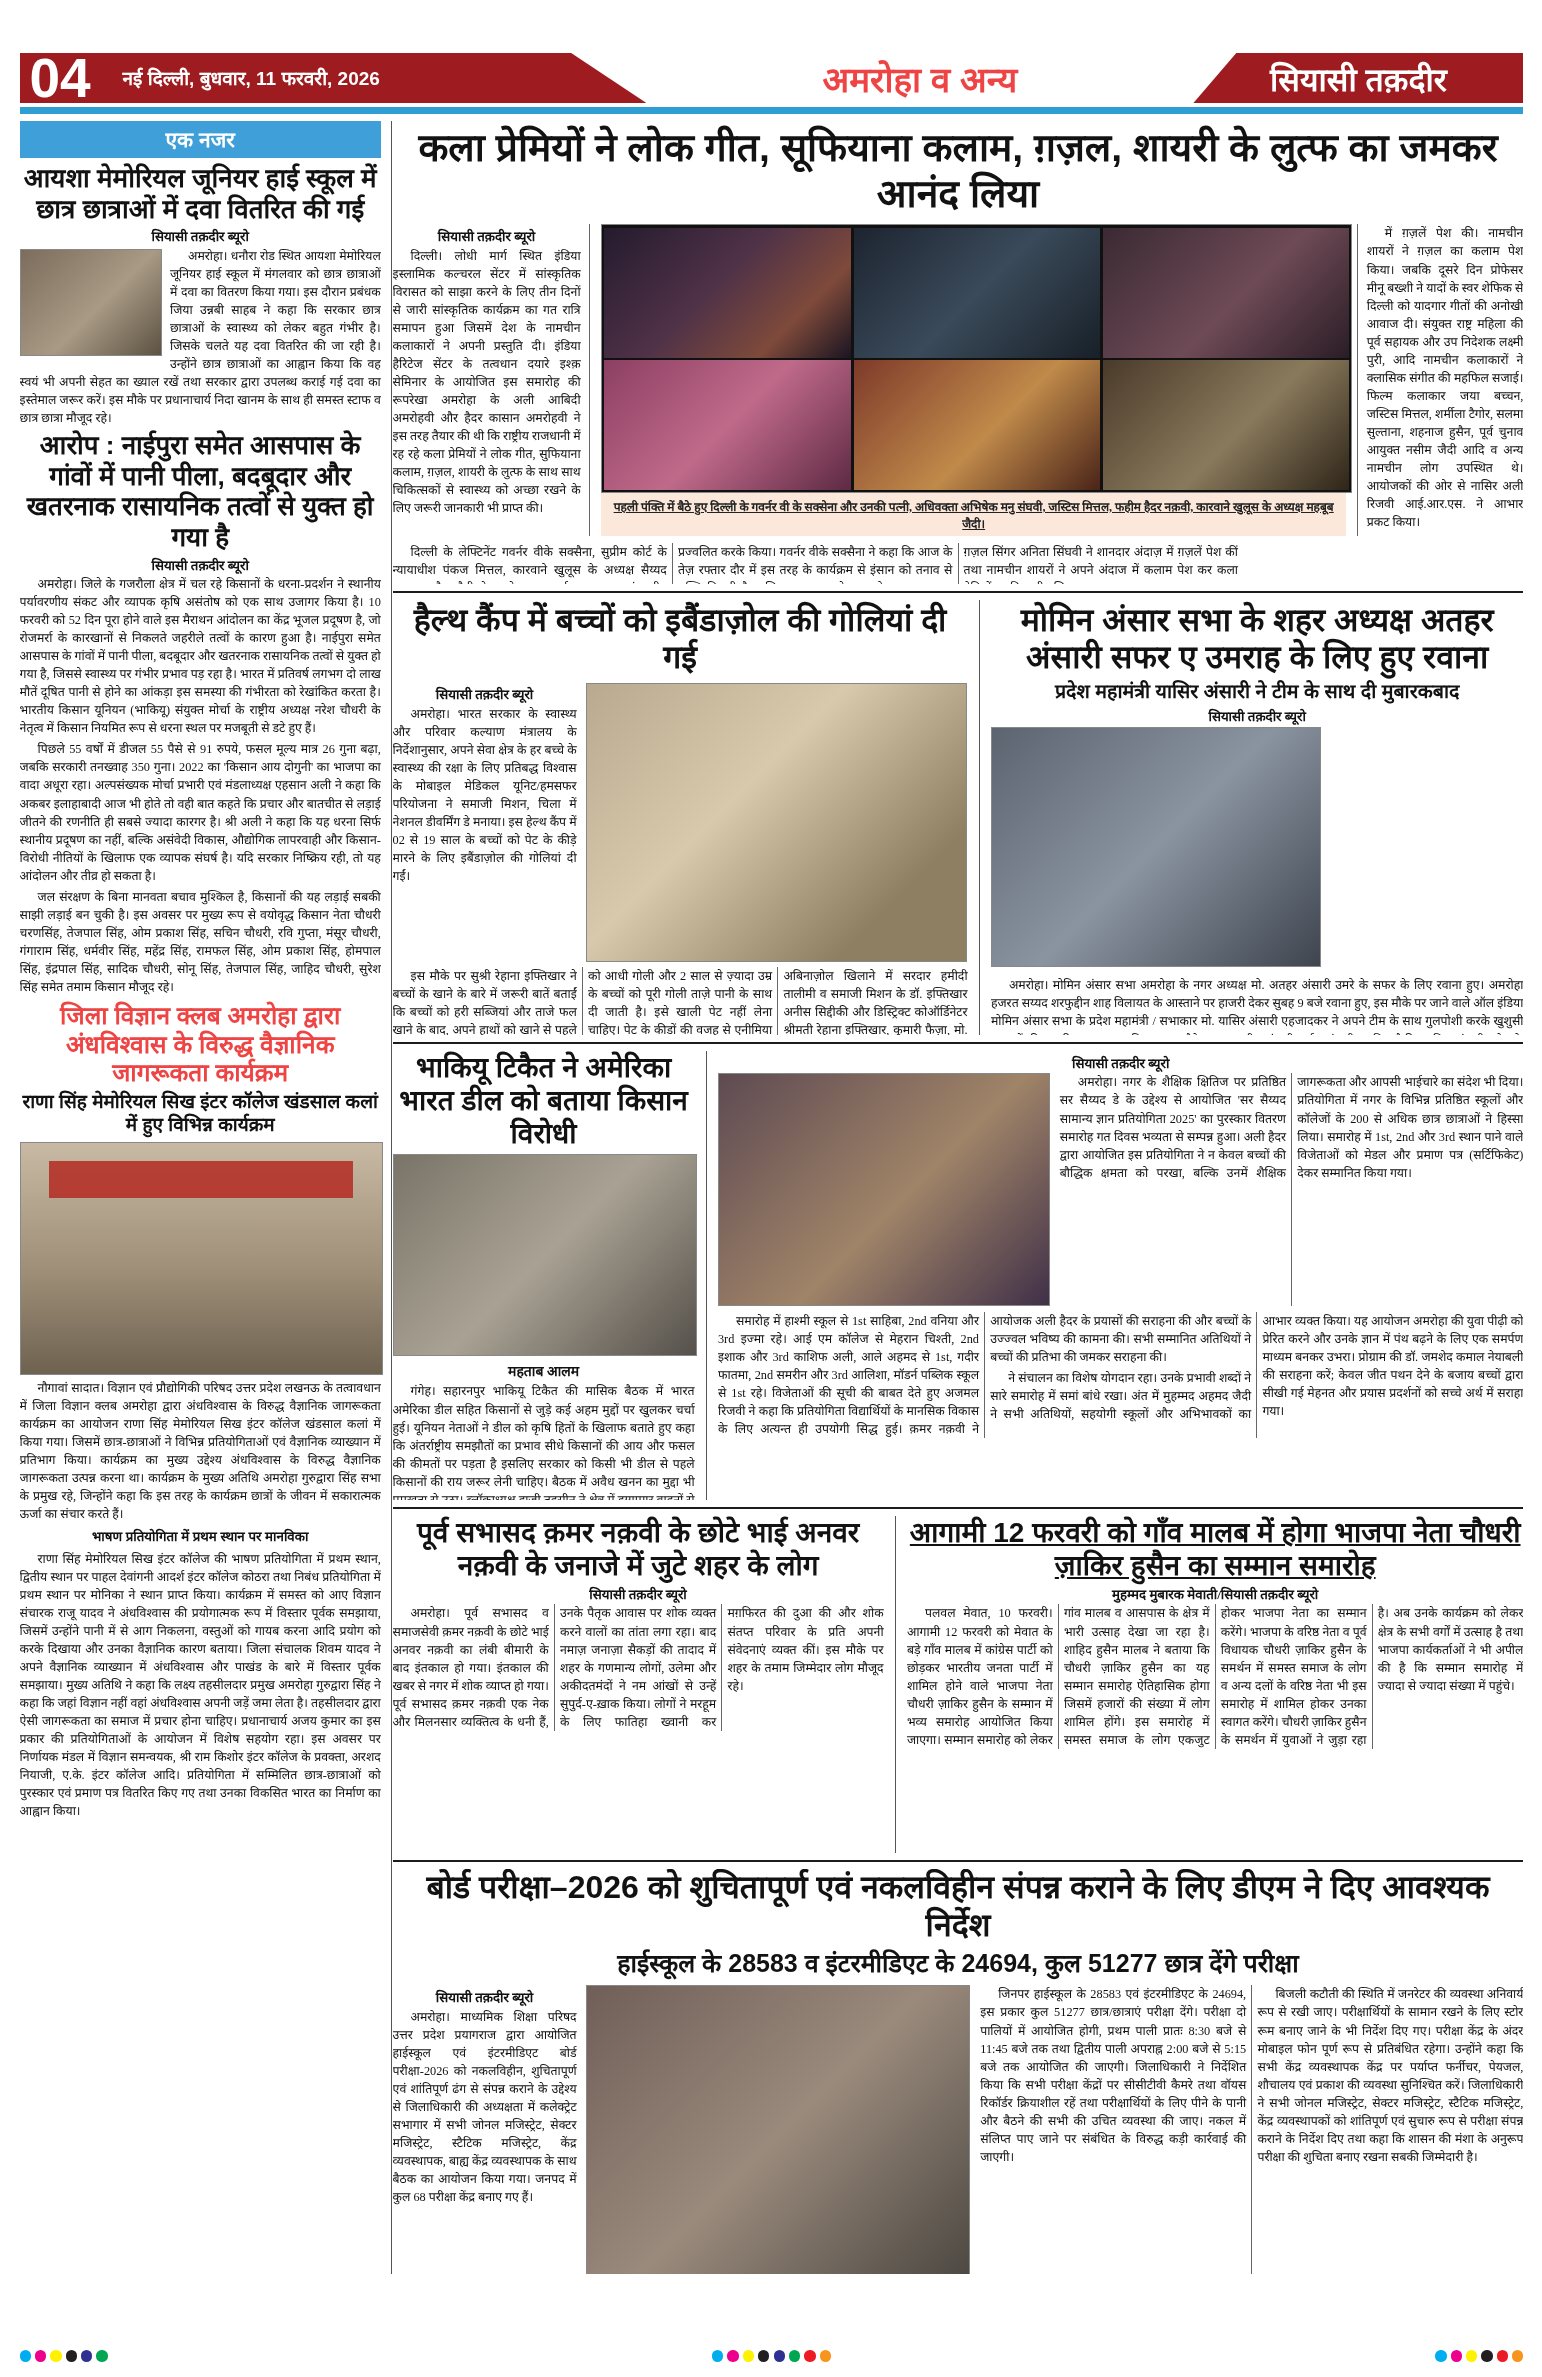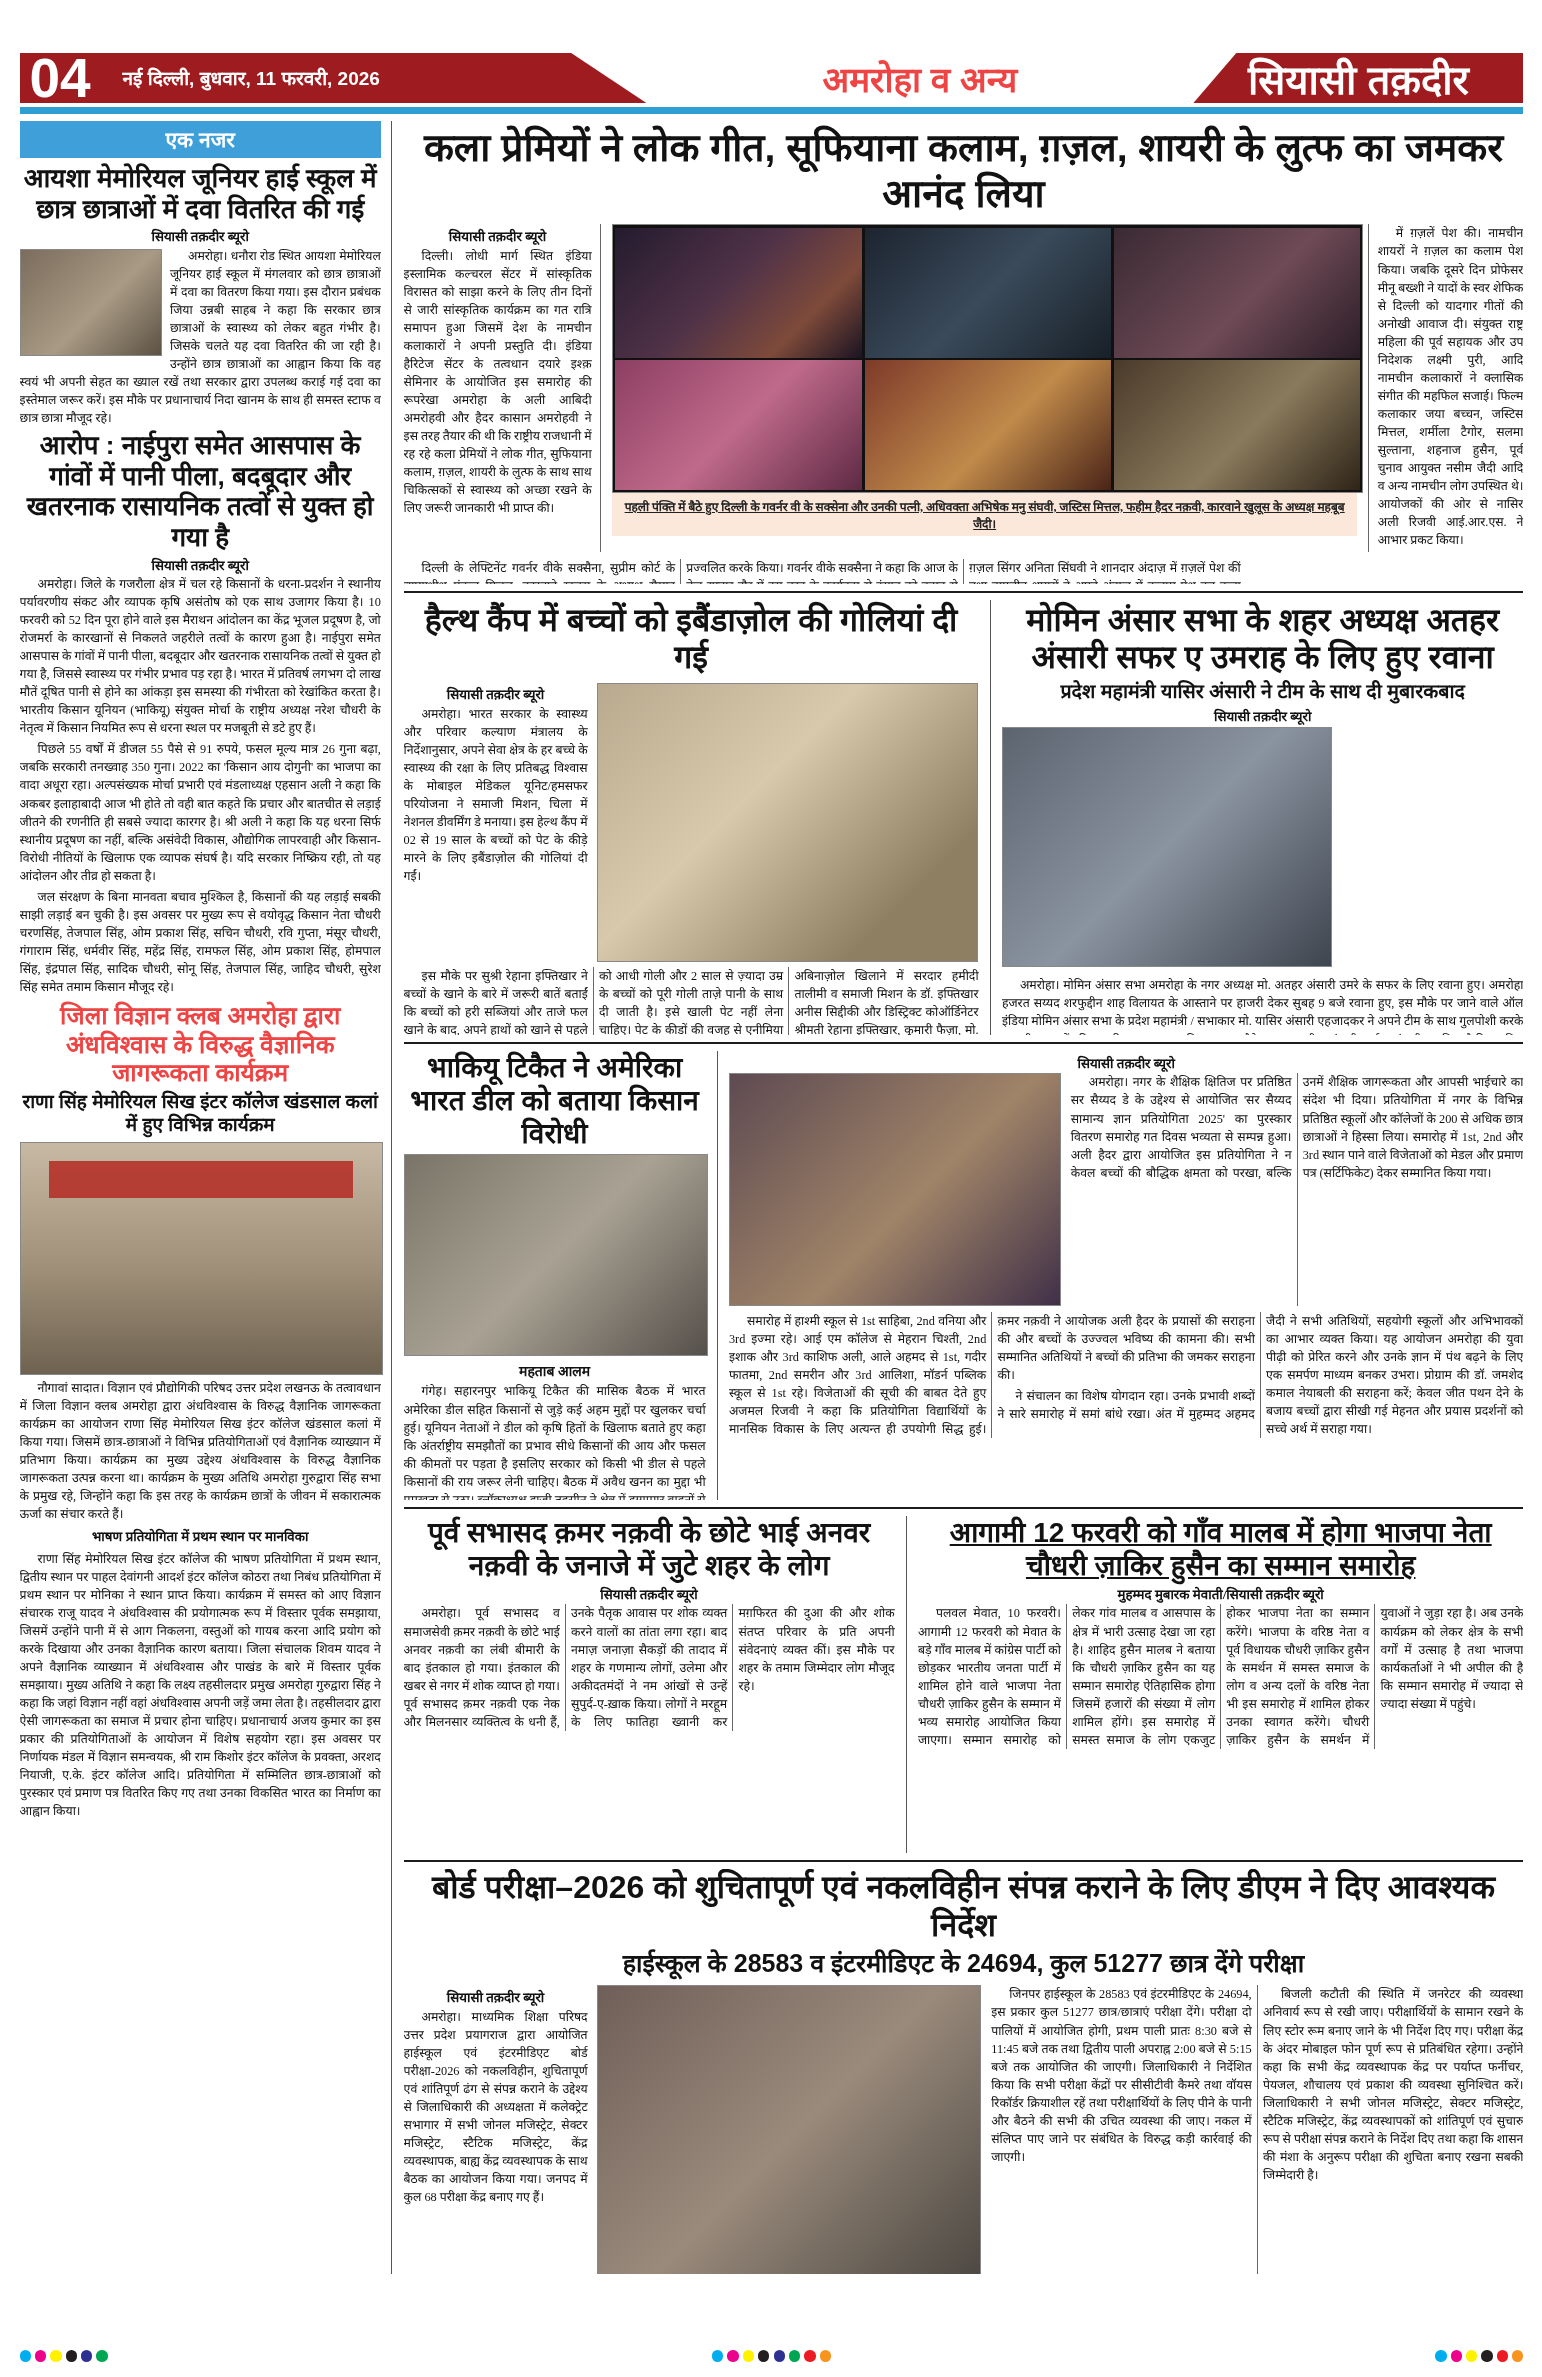--- a/index.html
+++ b/index.html
@@ -10,25 +10,25 @@
   
   .hdr{display:flex;align-items:stretch;height:50px;margin-top:53px;}
   .hdr-left{width:617px;background:#9e1c20;color:#fff;display:flex;align-items:center;
             clip-path:polygon(0 0,88% 0,100% 100%,0 100%);padding-left:9.8px;}
   .hdr-pageno{font-family:"Liberation Sans",sans-serif;font-weight:bold;font-size:55px;line-height:1;margin-right:32px;}
   .hdr-date{font-family:"Liberation Sans",sans-serif;font-size:19px;font-weight:bold;}
   .hdr-mid{flex:1;display:flex;align-items:center;justify-content:center;}
   .hdr-section{font-family:"Liberation Sans",sans-serif;font-weight:bold;font-size:35px;color:#ef4444;}
   .hdr-right{width:330px;background:#9e1c20;color:#fff;display:flex;align-items:center;justify-content:center;
              clip-path:polygon(13% 0,100% 0,100% 100%,0 100%);}
-  .hdr-masthead{font-family:"Liberation Sans",sans-serif;font-weight:bold;font-size:40px;}
+  .hdr-masthead{font-family:"Liberation Sans",sans-serif;font-weight:bold;font-size:32px;}
   .blue-rule{height:7.7px;background:#2e9ed3;margin-top:3.5px;}
 
   
-  .grid{display:grid;grid-template-columns:372px 1fr;column-gap:12px;margin-top:7px;}
+  .grid{display:grid;grid-template-columns:372px 1fr;column-gap:1px;margin-top:7px;}
   .sidebar{border-right:0.7px solid #555;padding-right:9.8px;height:2153px;overflow:hidden;}
   .mainarea{height:2153px;overflow:hidden;}
 
   
   .hl{font-family:"Liberation Sans",sans-serif;font-weight:bold;color:#121212;text-align:center;line-height:1.18;}
   .byline{font-weight:bold;text-align:center;font-size:13.3px;margin:2.8px 0 1.4px;}
   .body{font-size:12.3px;line-height:1.47;text-align:justify;}
   .body p{margin:0 0 2.8px;text-indent:18px;}
   .cols2{column-count:2;column-gap:11.2px;column-rule:0.7px solid #666;}
   .cols3{column-count:3;column-gap:11.2px;column-rule:0.7px solid #666;}

